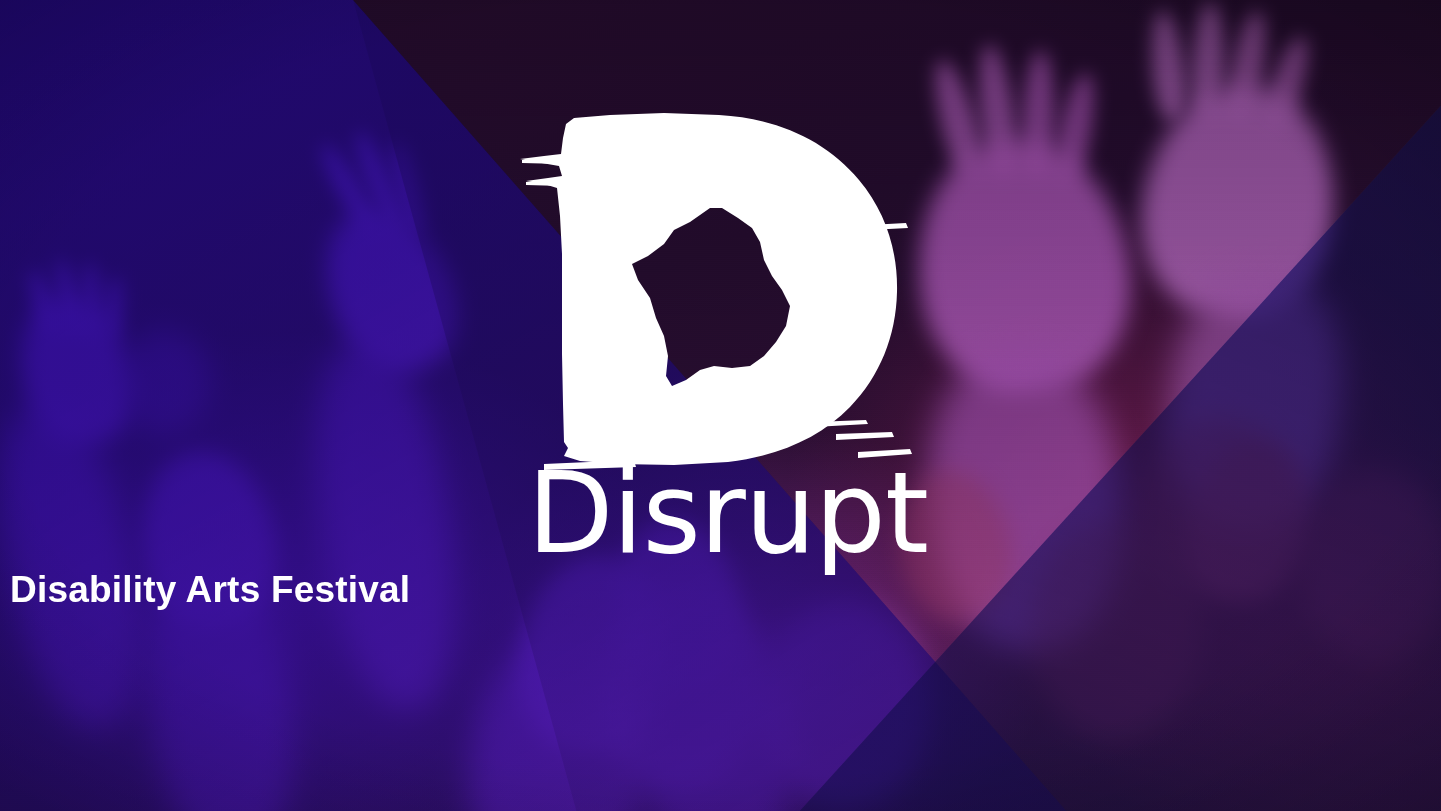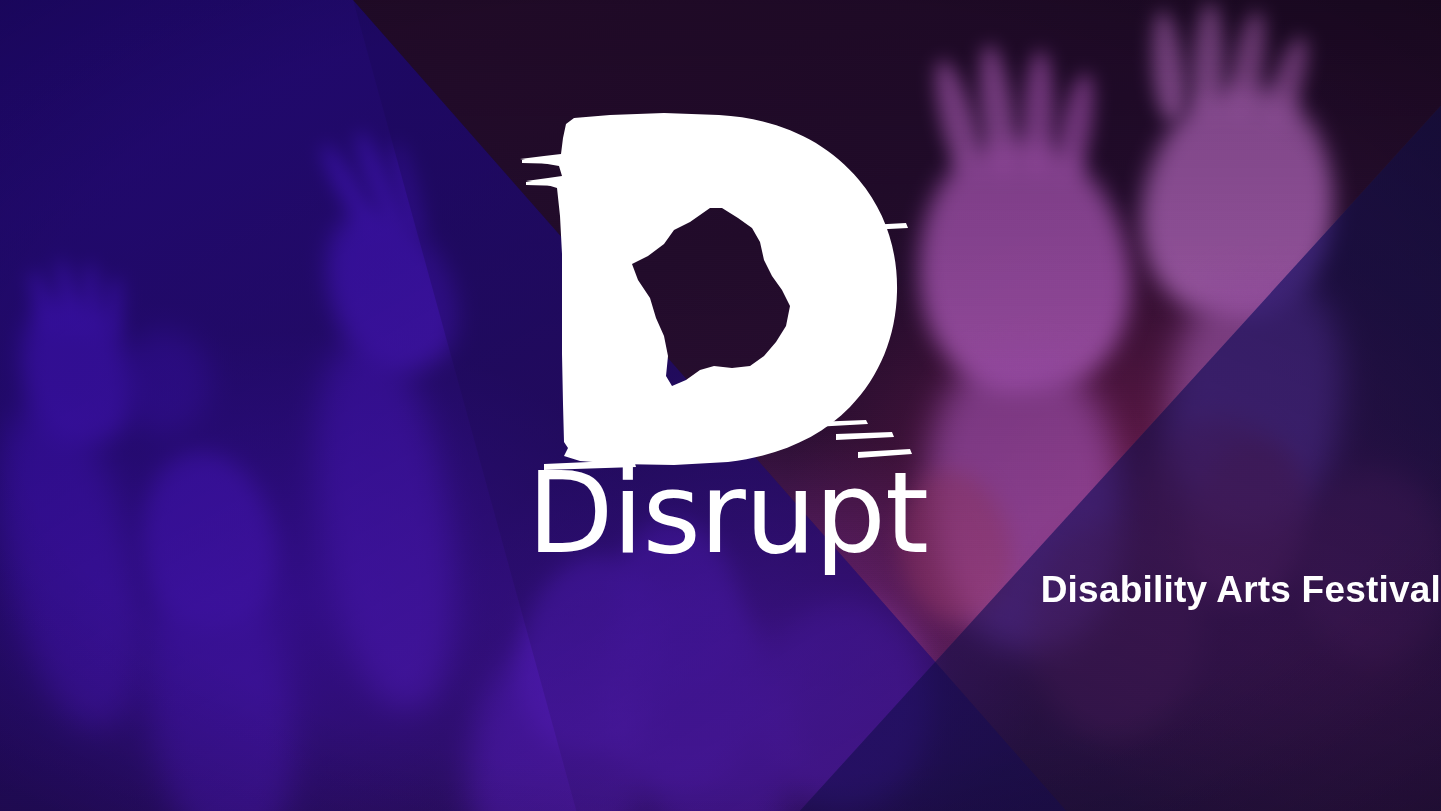--- a/index.html
+++ b/index.html
@@ -198,21 +198,21 @@
     line-height: 1;
     letter-spacing: -1px;
     padding-left: 14px;
   }
 
   .tagline {
     position: absolute;
     left: 0;
     right: 0;
     top: 571px;
-    text-align: right;
+    text-align: left;
     color: #ffffff;
     font-family: "Liberation Sans", sans-serif;
     font-weight: bold;
     font-size: 37px;
     line-height: 1;
     letter-spacing: .2px;
     padding-left: 10px;
   }
 
   .date-line {

